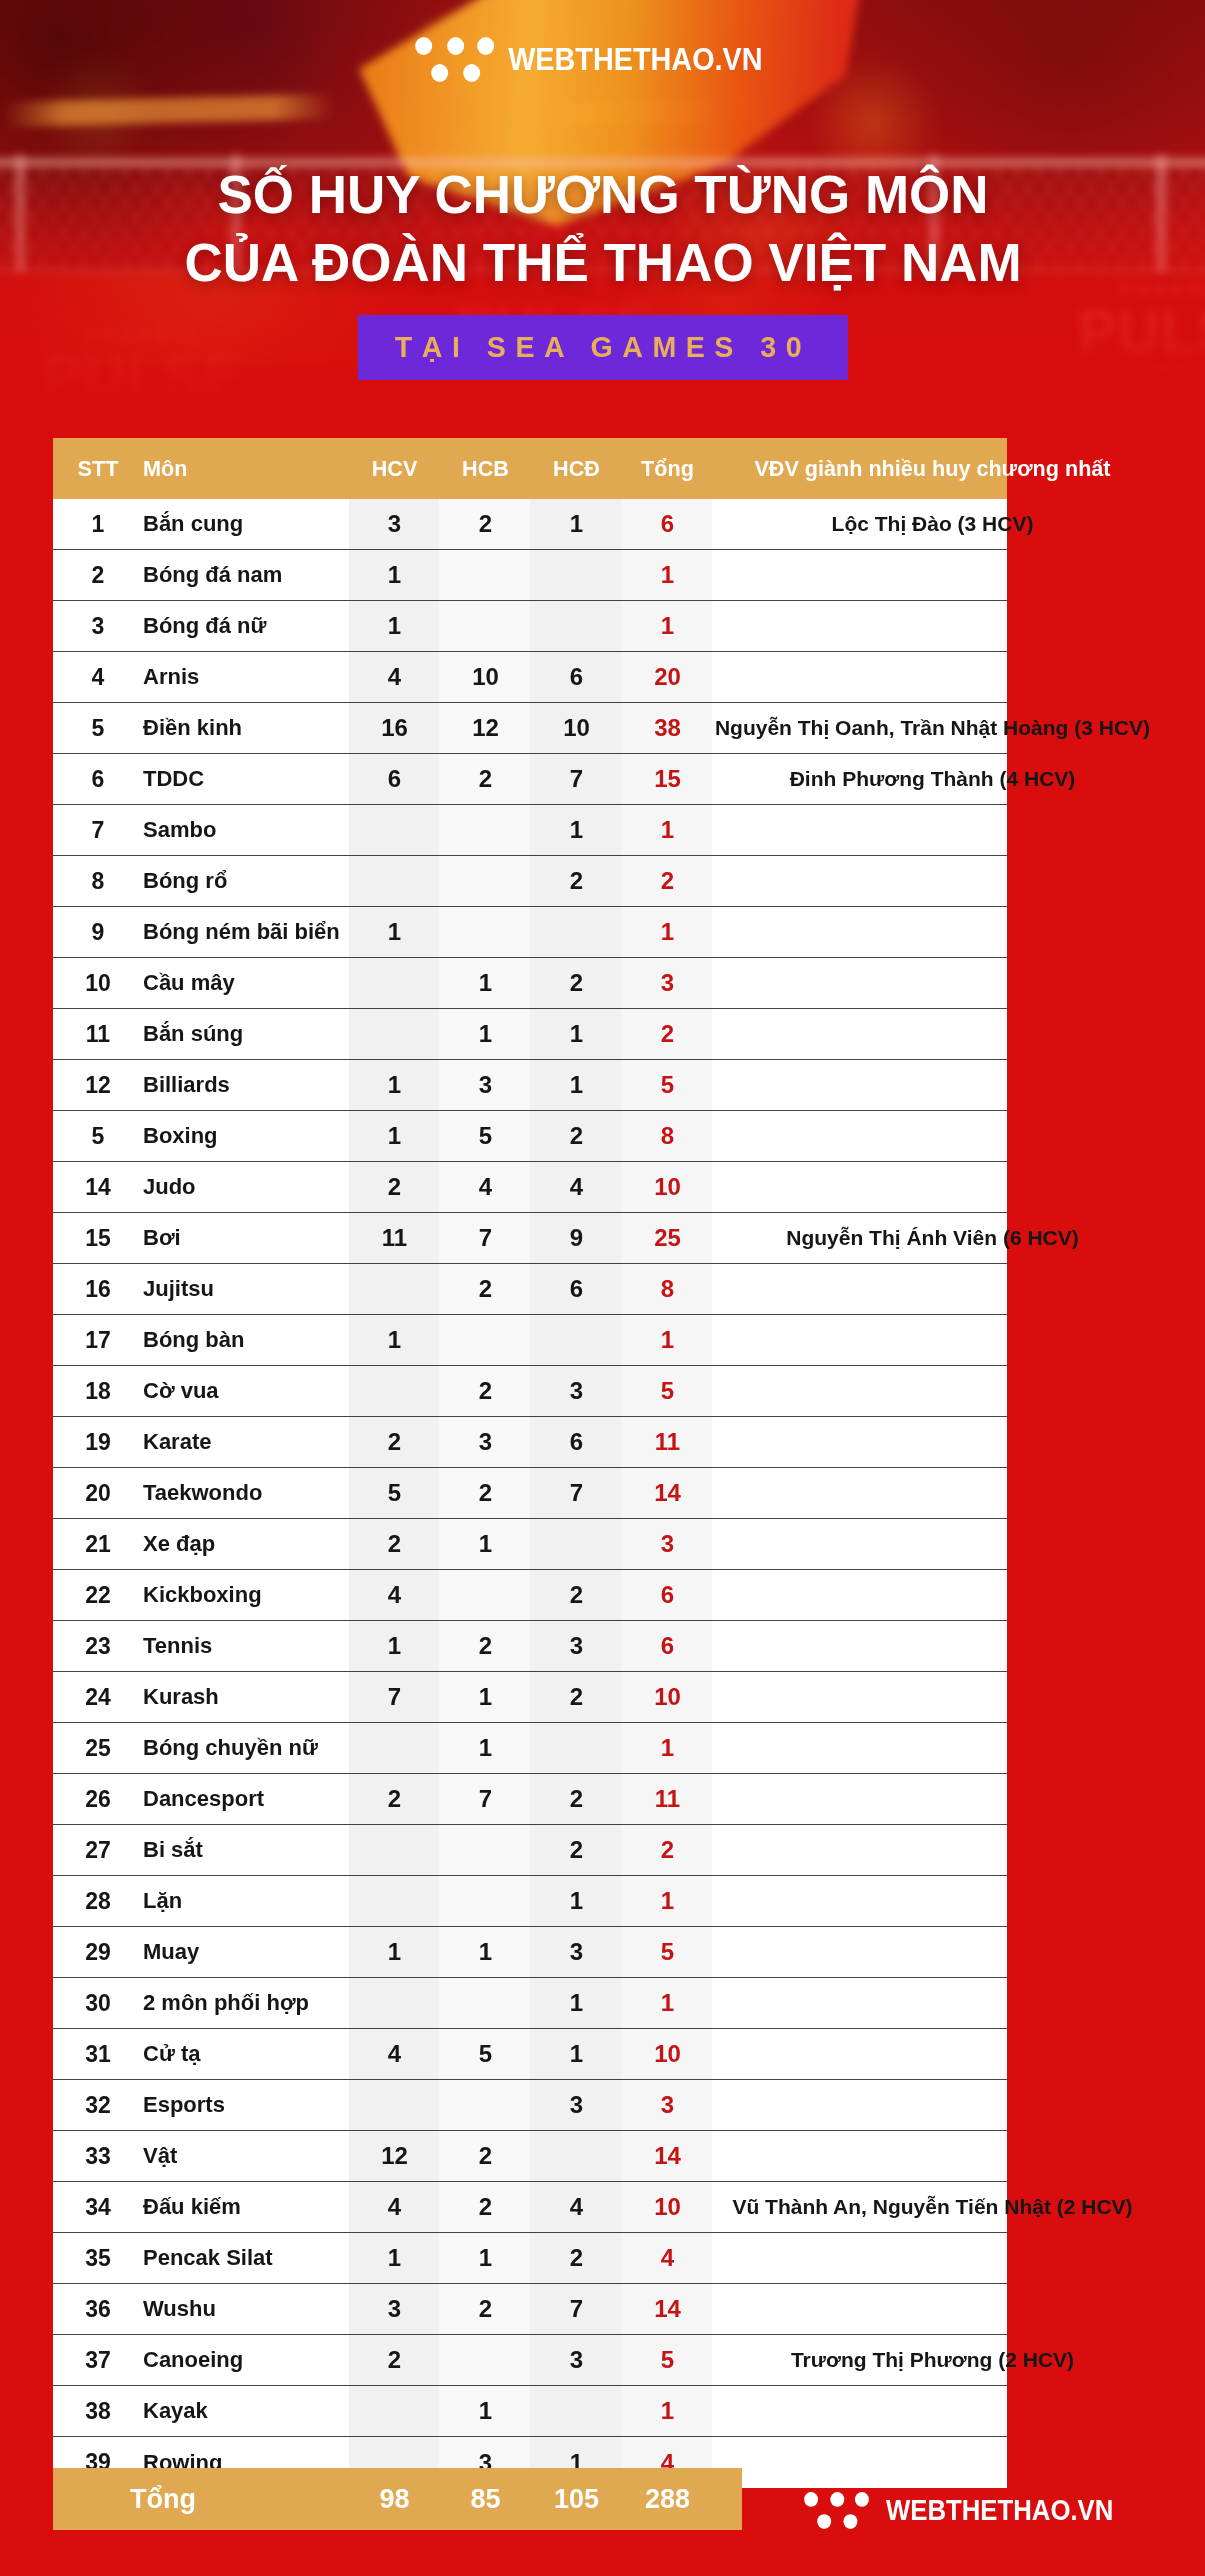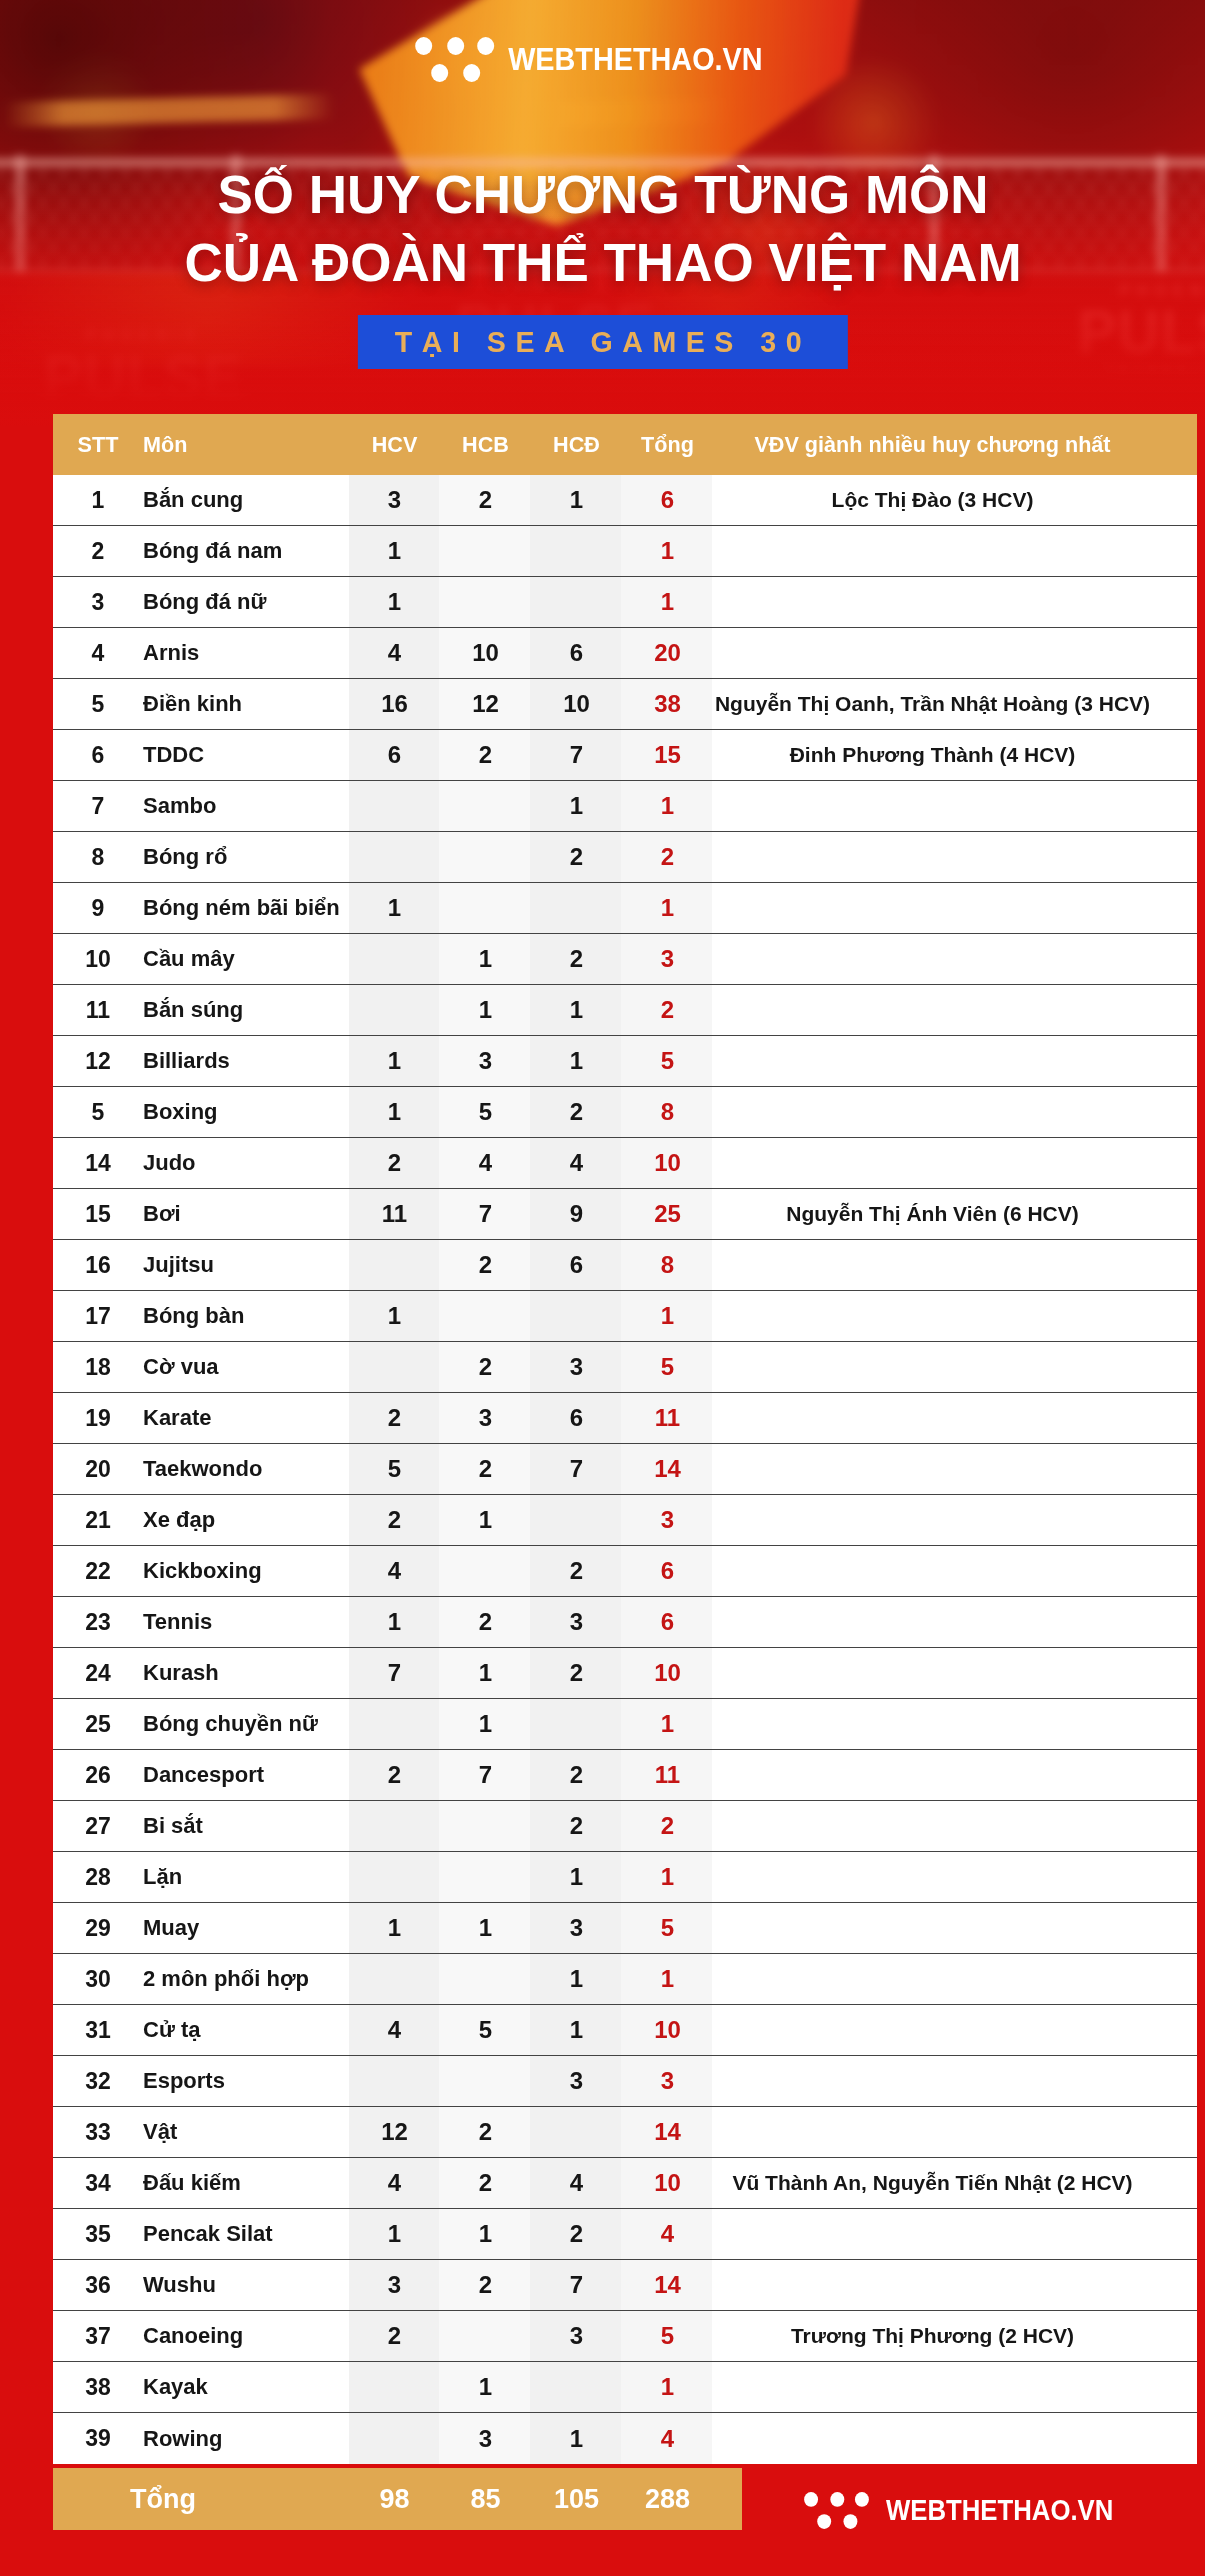--- a/index.html
+++ b/index.html
@@ -53,25 +53,25 @@
   .dots .da{left:0;top:0;}.dots .db{left:32px;top:0;}.dots .dc{left:62px;top:0;}
   .dots .dd{left:16px;top:27px;}.dots .de{left:48px;top:27px;}
   .brand-footer .dots{transform:scale(.82);transform-origin:center;}
   .brand-text{color:#fff;font-weight:bold;font-size:32px;letter-spacing:0px;transform:scaleX(.9);transform-origin:left center;white-space:nowrap;}
   .brand-footer .brand-text{font-size:28.6px;}
 
   
   .title{position:absolute;left:0;width:100%;text-align:center;color:#fff;font-weight:bold;font-size:53px;line-height:1;letter-spacing:0;text-shadow:0 3.2px 12.7px rgba(70,0,0,.45);}
   .t1{top:168px;}
   .t2{top:236px;}
-  .subtitle-box{position:absolute;top:315px;left:50%;transform:translateX(-50%);background:#1d4ed8;padding:0 37px;height:54px;display:flex;align-items:center;}
+  .subtitle-box{position:absolute;top:315px;left:50%;transform:translateX(-50%);background:#6d28d9;padding:0 37px;height:65px;display:flex;align-items:center;}
   .subtitle-box span{color:#e9ae58;font-weight:bold;font-size:28.6px;letter-spacing:9.5px;white-space:nowrap;}
 
   
-  .medal-table{position:absolute;left:53px;top:414px;width:1144px;--cols:90px 206px 91px 91px 91px 91px 439px;}
+  .medal-table{position:absolute;left:53px;top:438px;width:954px;--cols:90px 206px 91px 91px 91px 91px 439px;}
   .thead{display:grid;grid-template-columns:var(--cols);height:61px;background:#e0a851;align-items:center;color:#fff;font-weight:bold;font-size:21.6px;}
   .thead .h{text-align:center;}
   .thead .h-sport{text-align:left;}
   .tbody{position:relative;background:#fff;}
   .stripe{position:absolute;top:0;bottom:0;width:91px;}
   .s-gold{left:296px;background:#f1f1f1;}
   .s-silver{left:386px;background:#f8f8f8;}
   .s-bronze{left:477px;background:#f1f1f1;}
   .s-total{left:568px;background:#f6f6f6;}
   .trow{position:relative;display:grid;grid-template-columns:var(--cols);height:51px;align-items:center;box-sizing:border-box;border-bottom:1.6px solid #434343;}

